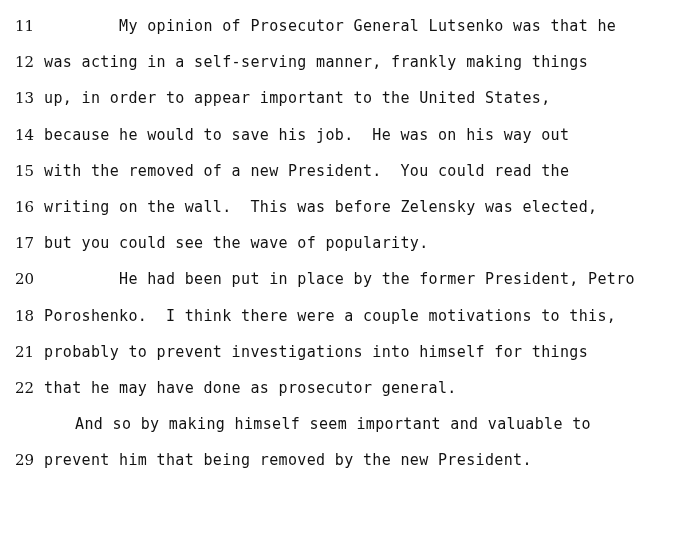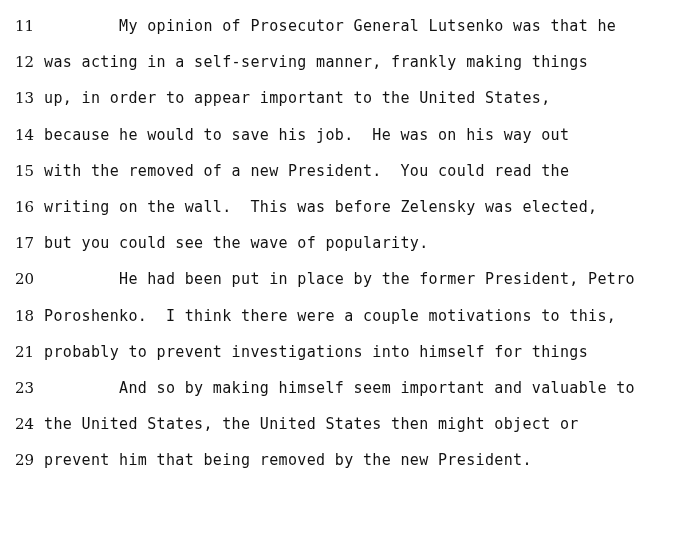--- a/index.html
+++ b/index.html
@@ -100,30 +100,29 @@
       <div class="line-number">18</div>
       <div class="line-text">Poroshenko.  I think there were a couple motivations to this,</div>
     </div>
 
 
     <div class="transcript-line">
       <div class="line-number">21</div>
       <div class="line-text">probably to prevent investigations into himself for things</div>
     </div>
 
+    <div class="transcript-line">
+      <div class="line-number">22</div>
+      <div class="line-text">that he may have done as prosecutor general.</div>
+    </div>
 
     <div class="transcript-line">
-      <div class="line-number">23</div>
       <div class="line-text">        And so by making himself seem important and valuable to</div>
     </div>
 
-    <div class="transcript-line">
-      <div class="line-number">24</div>
-      <div class="line-text">the United States, the United States then might object or</div>
-    </div>
 
     <div class="transcript-line">
       <div class="line-number">29</div>
       <div class="line-text">prevent him that being removed by the new President.</div>
     </div>
 
   </div>
 </div>
 
 </body></html>

